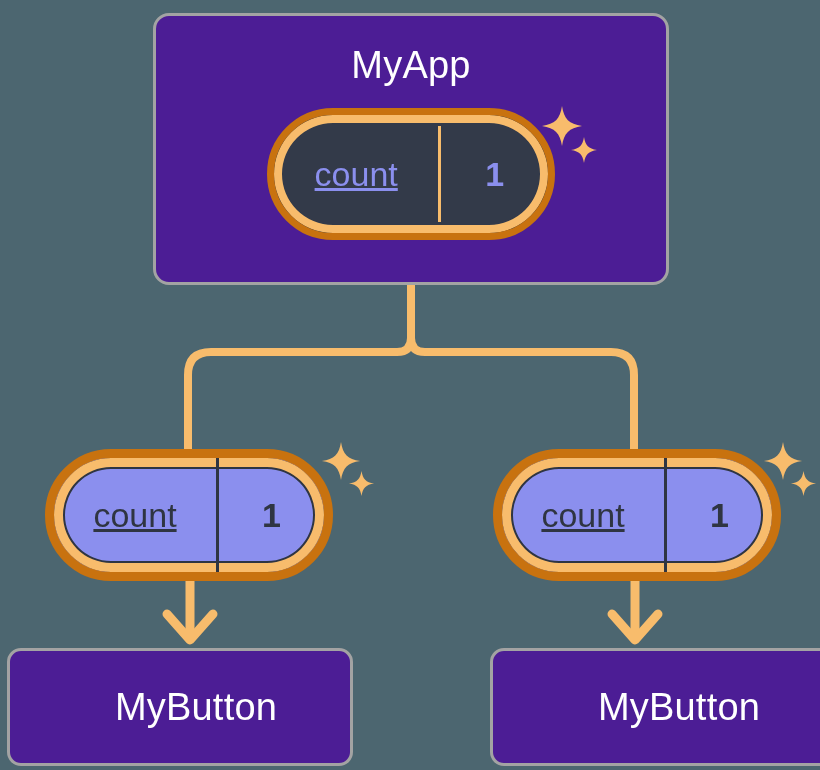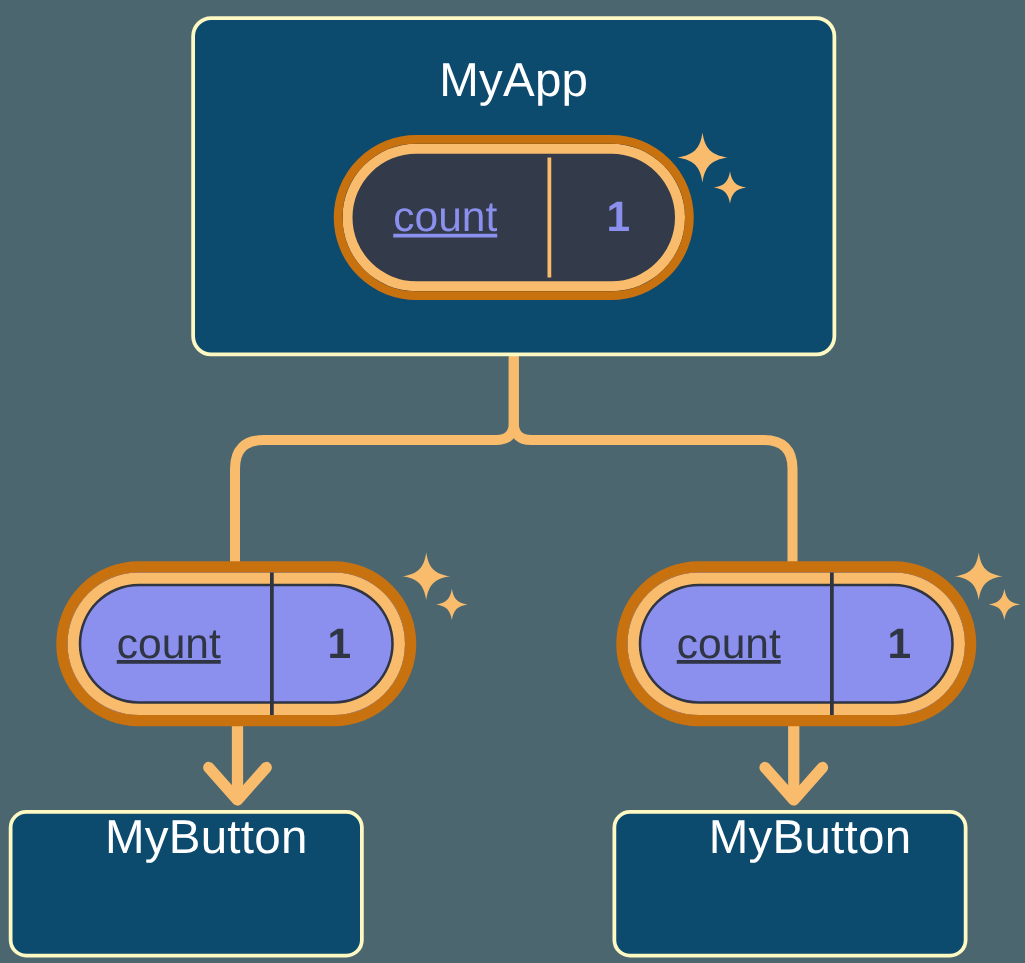--- a/index.html
+++ b/index.html
@@ -26,22 +26,22 @@
     left: 0;
     top: 0;
     width: 820px;
     height: 770px;
     pointer-events: none;
   }
 
   
   .card {
     position: absolute;
-    background: #0c4a6e;
-    border: 3px solid #fef9c3;
+    background: #4c1d95;
+    border: 3px solid #a3a3a3;
     border-radius: 14px;
     box-sizing: border-box;
     display: flex;
     align-items: flex-start;
     justify-content: center;
   }
   .card.myapp {
     left: 153px;
     top: 13px;
     width: 516px;
@@ -50,22 +50,23 @@
   }
   .card-title {
     color: #ffffff;
     font-size: 38px;
     font-weight: 400;
     letter-spacing: 0.2px;
     margin-top: 30px;
     line-height: 1;
   }
   .card.btn {
-    width: 284px;
+    width: 346px;
     height: 118px;
+    align-items: center;
     padding-left: 32px;
   }
   .card.btn .card-title {
     margin-top: 0;
     font-size: 38px;
   }
   .card.btn-left  { left: 7px;   top: 648px; }
   .card.btn-right { left: 490px; top: 648px; }
 
   

